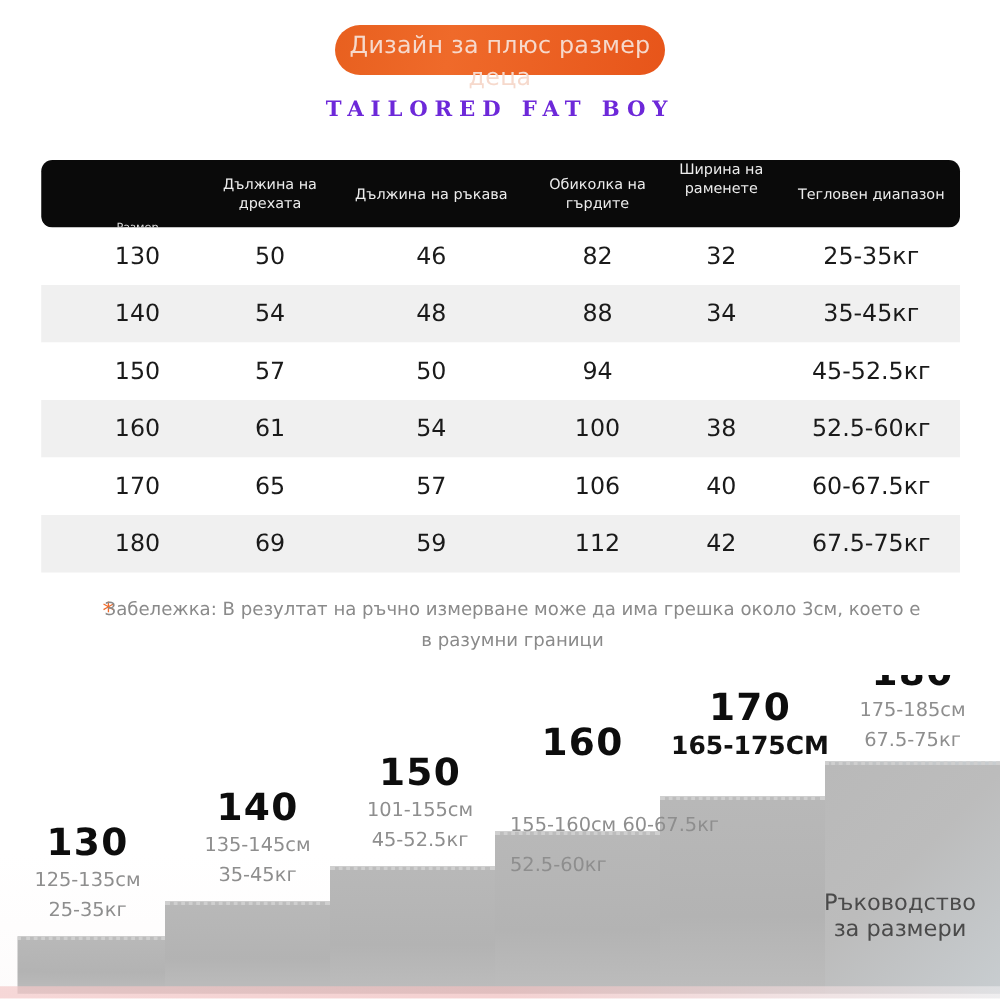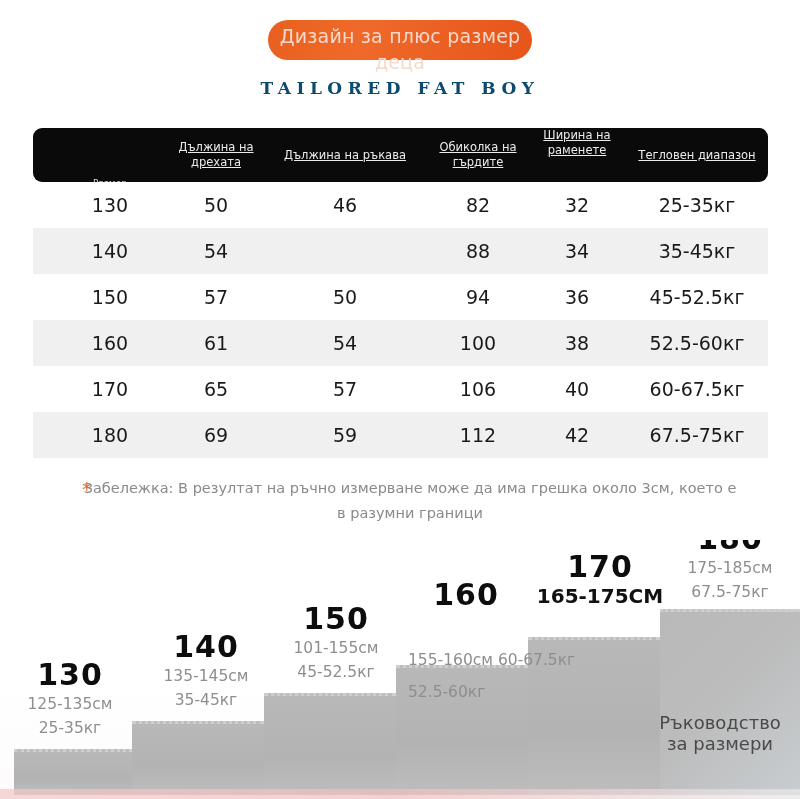--- a/index.html
+++ b/index.html
@@ -48,21 +48,21 @@
   #brand-line {
     position: absolute;
     left: 0;
     top: 78px;
     width: 800px;
     text-align: center;
     font-family: "DejaVu Serif", "Liberation Serif", serif;
     font-size: 17px;
     font-weight: bold;
     letter-spacing: 5.5px;
-    color: #0c4a6e;
+    color: #6d28d9;
   }
 
   
   #size-table {
     position: absolute;
     left: 33px;
     top: 128px;
     width: 735px;
   }
   #table-header {
@@ -78,21 +78,20 @@
     height: 54px;
     display: flex;
     align-items: center;
     justify-content: center;
     text-align: center;
     color: #ececec;
     font-size: 11.5px;
     line-height: 15px;
     padding: 0 2px;
     box-sizing: border-box;
-    text-decoration: underline;
   }
   #table-header .hcell.small {
     font-size: 9px;
     color: #dcdcdc;
   }
   .hc0 { left: 22px;  width: 110px; margin-top: 28px; }
   .hc1 { left: 132px; width: 102px; }
   .hc2 { left: 234px; width: 156px; }
   .hc3 { left: 390px; width: 110px; }
   .hc4 { left: 494px; width: 100px; align-items: flex-start !important; padding-top: 8px; }
@@ -235,31 +234,31 @@
     <div class="cell c1">50</div>
     <div class="cell c2">46</div>
     <div class="cell c3">82</div>
     <div class="cell c4">32</div>
     <div class="cell c5">25-35кг</div>
   </div>
 
   <div class="trow even">
     <div class="cell c0">140</div>
     <div class="cell c1">54</div>
+    <div class="cell c2">48</div>
     <div class="cell c3">88</div>
     <div class="cell c4">34</div>
     <div class="cell c5">35-45кг</div>
   </div>
 
   <div class="trow odd">
     <div class="cell c0">150</div>
     <div class="cell c1">57</div>
     <div class="cell c2">50</div>
     <div class="cell c3">94</div>
-    <div class="cell c4">36</div>
     <div class="cell c5">45-52.5кг</div>
   </div>
 
   <div class="trow even">
     <div class="cell c0">160</div>
     <div class="cell c1">61</div>
     <div class="cell c2">54</div>
     <div class="cell c3">100</div>
     <div class="cell c4">38</div>
     <div class="cell c5">52.5-60кг</div>

